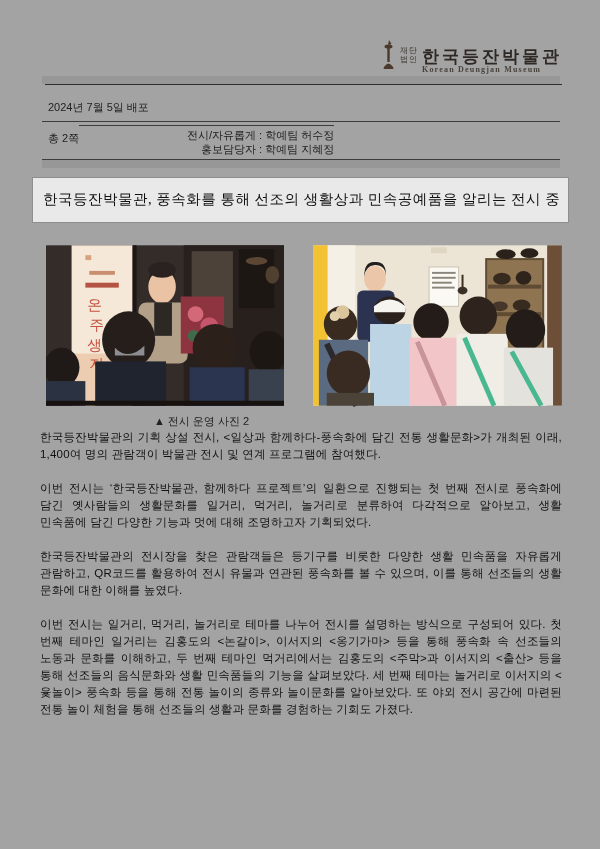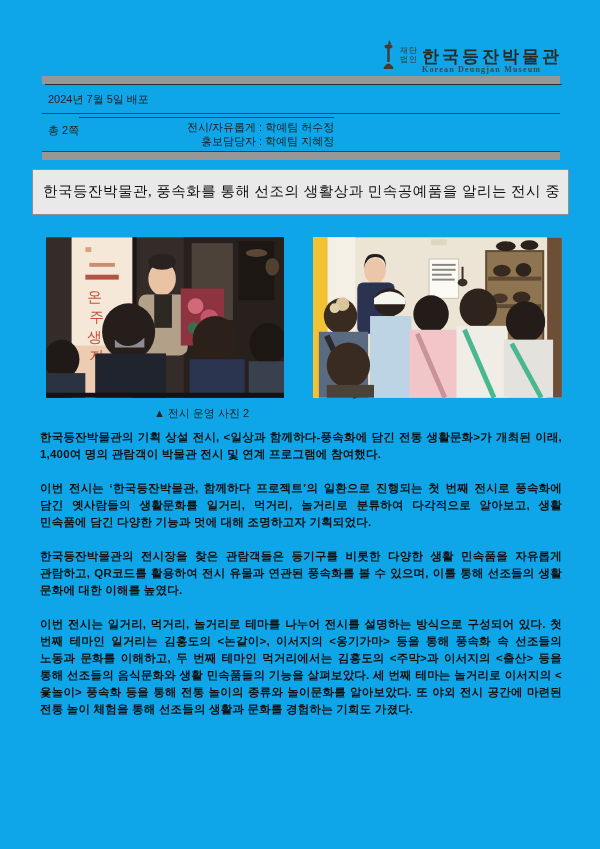--- a/index.html
+++ b/index.html
@@ -1,41 +1,41 @@
 <!DOCTYPE html>
 <html lang="ko"><head>
 <meta charset="utf-8">
 <style>
   html,body{margin:0;padding:0;background:#888;}
   .page{
     position:relative;
     width:600px;height:849px;
     margin:0 auto;
-    background:#0ea5e9;
+    background:#a3a3a3;
     font-family:"Liberation Sans","DejaVu Sans",sans-serif;
     color:#1a1a1a;
     overflow:hidden;
     box-sizing:border-box;
     padding:38px 38px 0 40px;
   }
   
   .logo-row{display:flex;justify-content:flex-end;align-items:center;height:34px;margin-bottom:4px;}
   .logo{display:flex;align-items:center;gap:4px;}
   .lamp{width:15px;height:30px;flex:0 0 auto;}
   .org-prefix{display:flex;flex-direction:column;justify-content:center;font-size:8px;line-height:9px;color:#3a332d;letter-spacing:1px;font-family:"Liberation Serif","DejaVu Serif",serif;}
   .org-names{display:flex;flex-direction:column;}
   .org-ko{font-family:"Liberation Serif","DejaVu Serif",serif;font-weight:bold;font-size:17px;line-height:17px;letter-spacing:3px;color:#2e2925;margin-top:12px;}
   .org-en{font-family:"Liberation Serif","DejaVu Serif",serif;font-size:8px;line-height:10px;letter-spacing:1.2px;color:#4a433d;font-weight:bold;}
   
   .graybar{height:8px;background:#979797;margin:0 2px;}
   .rule{border:none;border-top:1.2px solid #3c3c3c;margin:0 2px;}
   
   .doc-type{font-size:31px;font-weight:bold;letter-spacing:7px;color:#111;padding:10px 0 6px 6px;}
   .title-rule{border:none;border-top:1.6px solid #2e2e2e;margin:0 0 0 5px;}
-  .date-row{font-size:11px;padding:7px 0 6px 8px;color:#222;}
+  .date-row{font-size:11px;padding:7px 0 6px 8px;color:#222;margin-top:8px;}
   .info-row{display:flex;justify-content:flex-start;align-items:flex-start;padding:3px 0 3px 8px;}
   .pages{font-size:11px;padding-top:6px;color:#222;}
   .contacts{display:flex;flex-direction:column;align-items:flex-end;font-size:11px;line-height:14px;color:#222;border-top:1.2px solid #3c3c3c;padding-top:2px;min-width:255px;}
   .phone-row{font-size:11px;padding:7px 0 6px 8px;color:#222;}
   
   .headline-box{
     margin:9px -7px 0 -8px;
     background:#e9e9e9;
     border:1px solid #8f8f8f;
     padding:12px 10px 13px 10px;
@@ -46,21 +46,21 @@
     font-size:14.5px;color:#111;letter-spacing:0.5px;white-space:nowrap;
   }
   
   .photo-row{display:flex;gap:29px;margin:21px 0 0 6px;}
   .photo{display:block;border-radius:1px;}
   .caption-row{display:flex;margin:7px 0 0 6px;}
   .caption{font-size:11px;color:#222;text-align:center;}
   .caption-1{width:242px;}
   .caption-2{width:253px;margin-left:29px;}
   
-  .body-text{margin-top:8px;font-weight:bold;}
+  .body-text{}
   .body-text p{
     margin:0 0 17px 0;
     font-size:11.5px;
     line-height:17px;
     color:#111;
     text-align:justify;
     word-break:keep-all;
     letter-spacing:0.2px;
   }
 </style>

